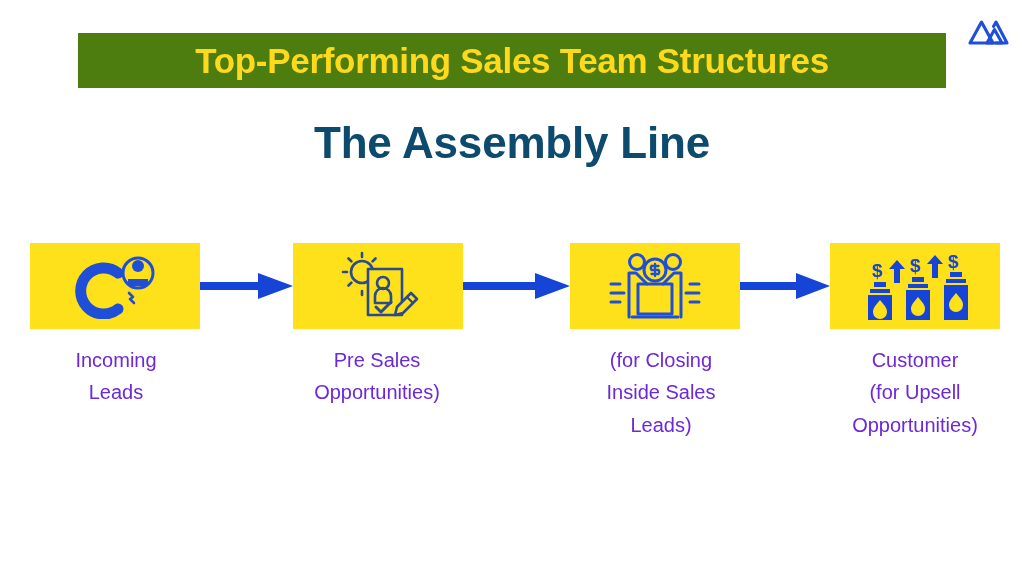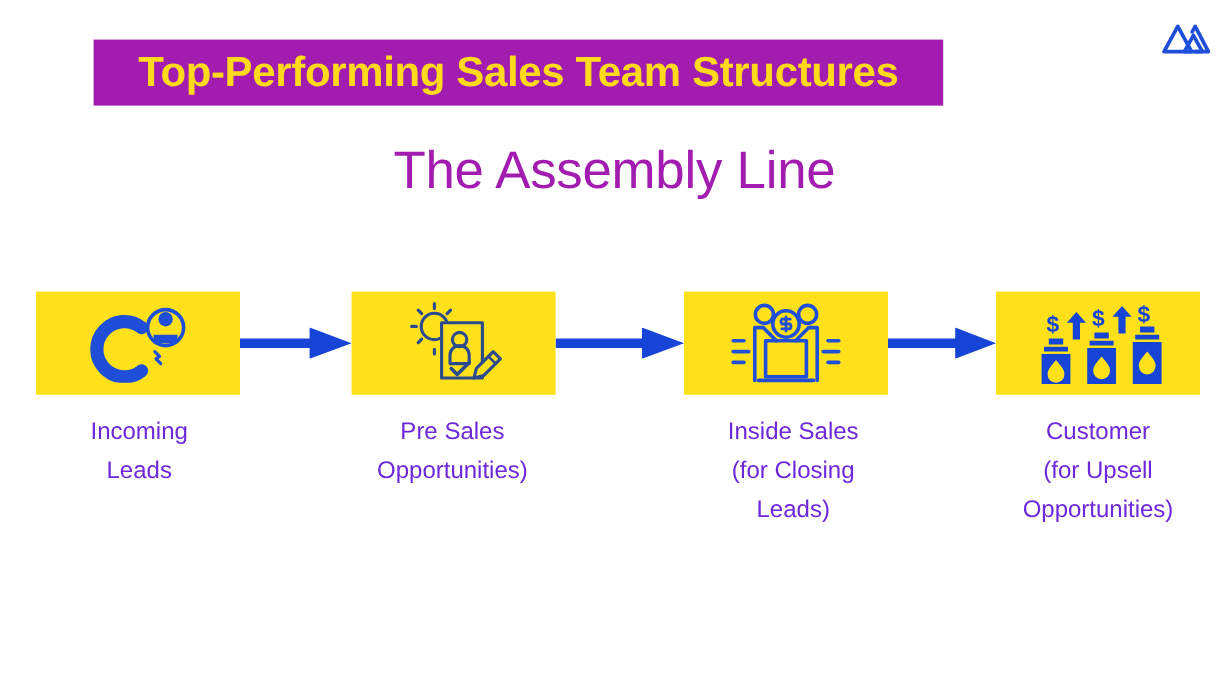--- a/index.html
+++ b/index.html
@@ -23,46 +23,46 @@
     right: 14px;
     width: 44px;
     height: 36px;
   }
 
   
   .title-banner {
     position: absolute;
     left: 78px;
     top: 33px;
-    width: 708px;
+    width: 868px;
     height: 55px;
-    background: #a21caf;
+    background: #4d7c0f;
     display: flex;
     align-items: center;
     justify-content: center;
   }
   .title-banner .title-text {
     color: #ffd91c;
     font-size: 35px;
     font-weight: bold;
     letter-spacing: -0.3px;
     line-height: 1;
     white-space: nowrap;
   }
 
   
   .subtitle {
     position: absolute;
     left: 0;
     top: 120px;
     width: 1024px;
     text-align: center;
-    color: #a21caf;
+    color: #0c4a6e;
     font-size: 44px;
-    font-weight: normal;
+    font-weight: bold;
     line-height: 1.05;
     letter-spacing: -0.2px;
   }
 
   
   .flow {
     position: absolute;
     left: 30px;
     top: 243px;
     width: 970px;
@@ -268,22 +268,22 @@
     <span class="ln">Incoming</span>
     <span class="ln">Leads</span>
   </div>
 
   <div class="label label-1">
     <span class="ln">Pre Sales</span>
     <span class="ln">Opportunities)</span>
   </div>
 
   <div class="label label-2">
+    <span class="ln">(for Closing</span>
     <span class="ln">Inside Sales</span>
-    <span class="ln">(for Closing</span>
     <span class="ln">Leads)</span>
   </div>
 
   <div class="label label-3">
     <span class="ln">Customer</span>
     <span class="ln">(for Upsell</span>
     <span class="ln">Opportunities)</span>
   </div>
 
 </div>

